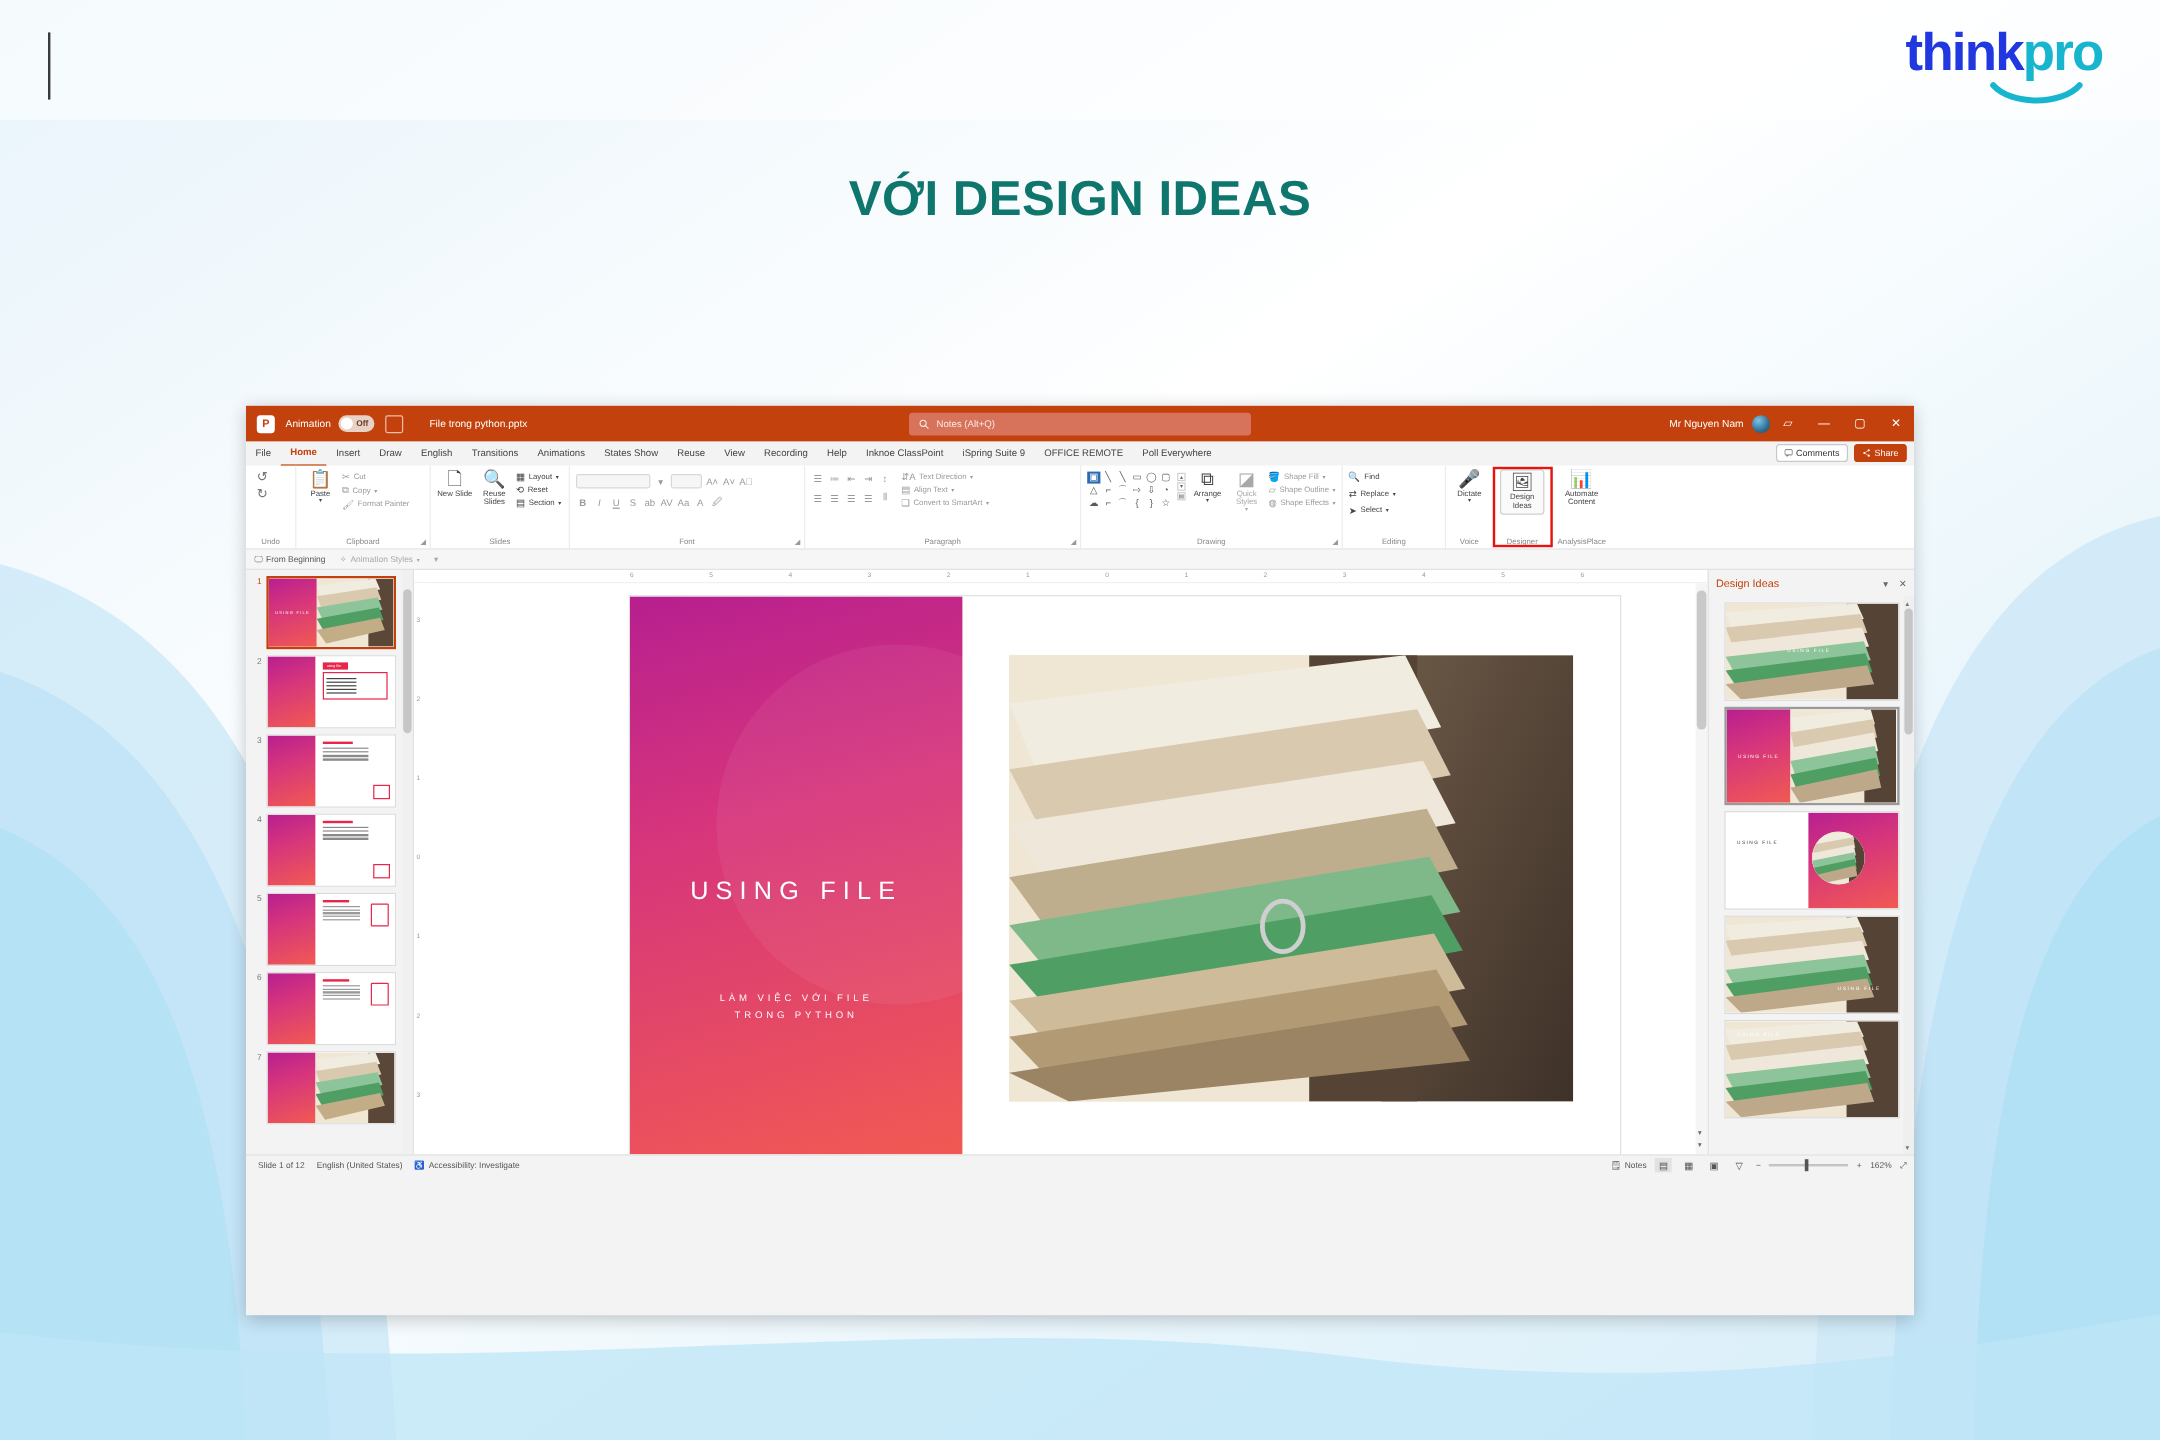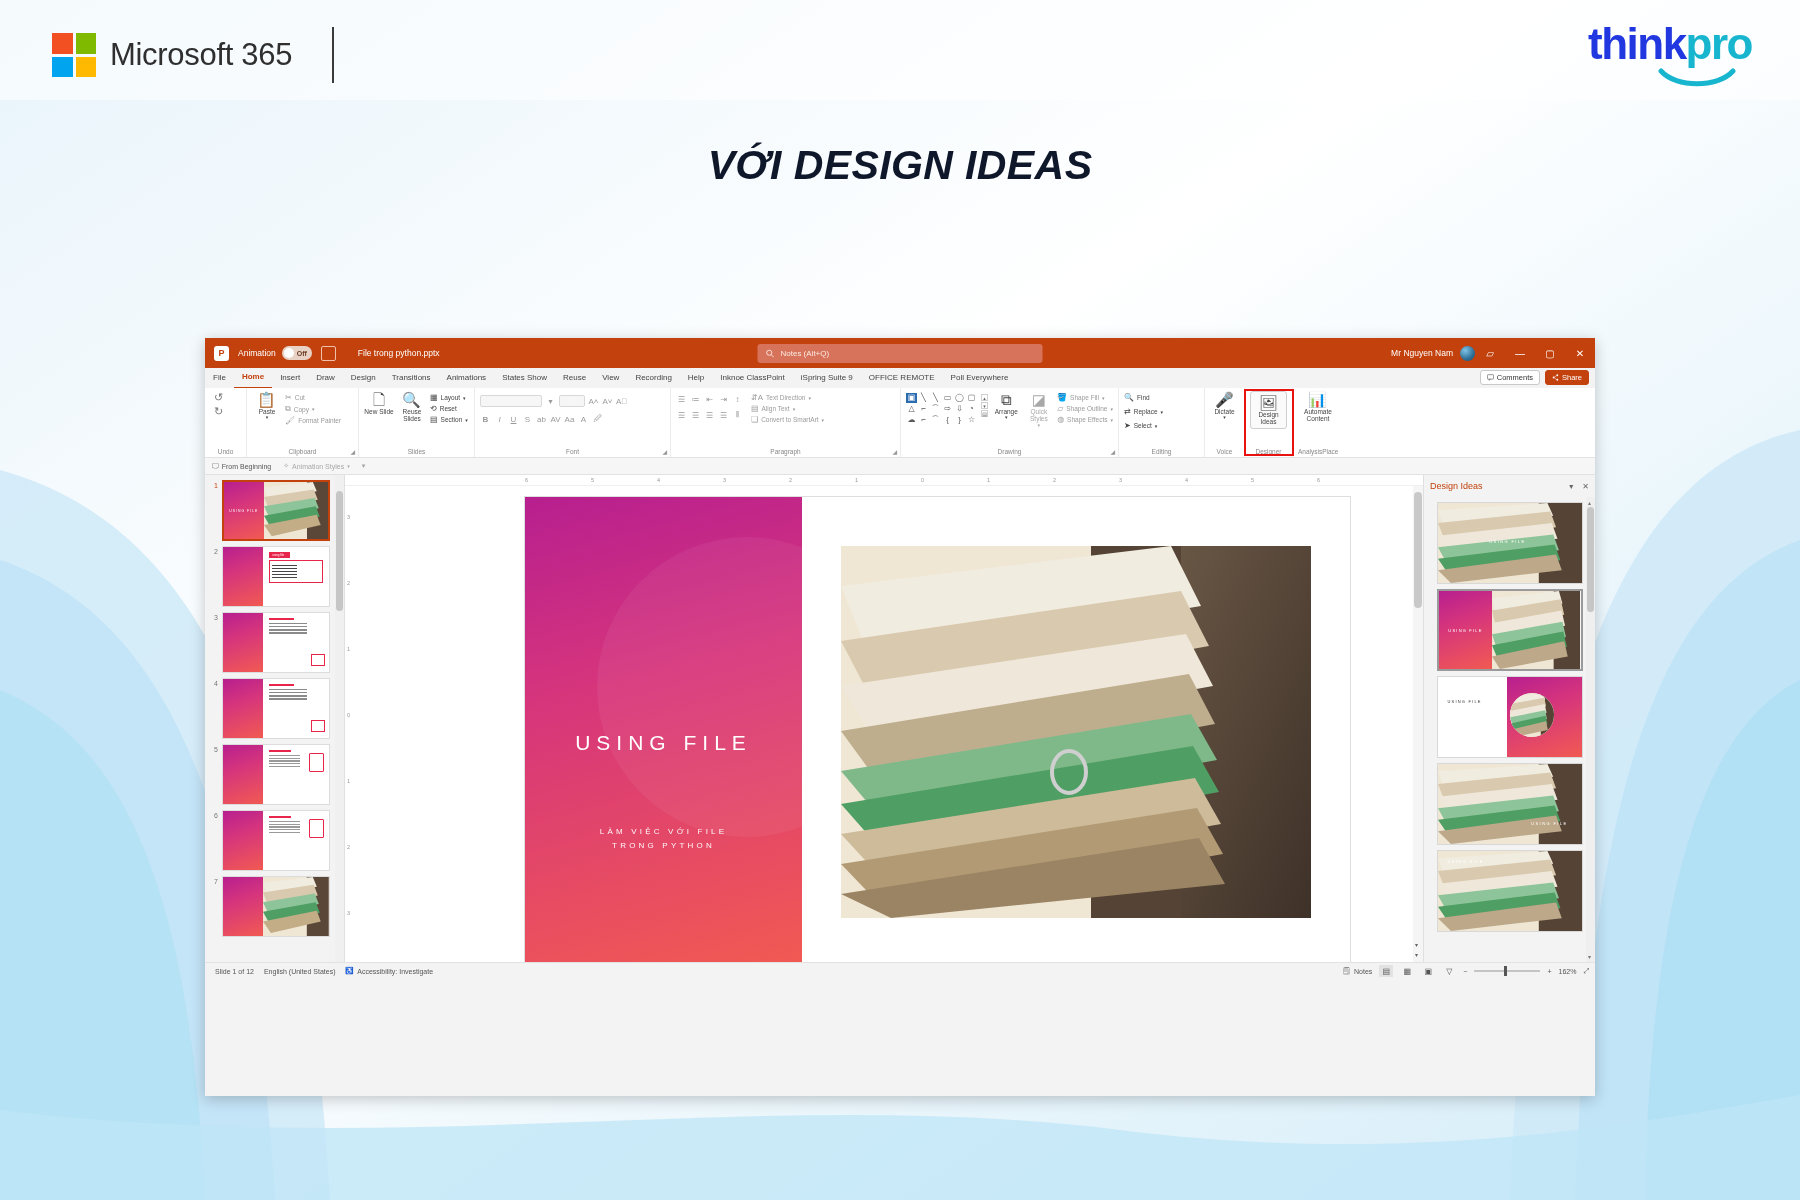--- a/index.html
+++ b/index.html
@@ -34,22 +34,22 @@
   .thinkpro { position: absolute; right: 48px; top: 22px;
     font-size: 44px; font-weight: bold; letter-spacing: -1.5px; line-height: 1; }
   .tp-think { color: #2137e0; }
   .tp-pro { color: #18b5cf; }
   .tp-smile { position: absolute; right: 16px; top: 46px; }
 
   
   .headline { position: absolute; top: 128px; left: 0; width: 1800px;
     text-align: center; z-index: 5; }
   .headline .l1 { font-size: 41px; font-weight: bold; color: #111; letter-spacing: 0.4px; }
-  .headline .l2 { font-size: 41px; font-weight: bold; color: #0f172a;
-    letter-spacing: 0.4px; margin-top: 14px; font-style: italic; }
+  .headline .l2 { font-size: 41px; font-weight: bold; color: #0f766e;
+    letter-spacing: 0.4px; margin-top: 14px; }
 
   
   #ppt-window {
     position: absolute; left: 205px; top: 338px; width: 1390px; height: 758px;
     background: #f3f3f3; z-index: 6;
     box-shadow: 0 3px 14px rgba(0,0,0,0.22);
     font-size: 8px; color: #333; overflow: hidden;
   }
 
   
@@ -229,29 +229,20 @@
   <path d="M0,560 C150,610 250,780 275,1200 L0,1200 Z" fill="#bfe2f6" opacity="0.8"></path>
   <path d="M0,690 C120,740 190,880 205,1200 L0,1200 Z" fill="#ade0f5" opacity="0.65"></path>
   <path d="M1800,430 C1620,470 1530,700 1510,1200 L1800,1200 Z" fill="#cfe9f8" opacity="0.85"></path>
   <path d="M1800,540 C1660,590 1590,790 1575,1200 L1800,1200 Z" fill="#bde2f6" opacity="0.8"></path>
   <path d="M1800,680 C1700,730 1650,900 1645,1200 L1800,1200 Z" fill="#a9def4" opacity="0.6"></path>
   <path d="M0,1110 C420,1160 760,1085 1120,1130 C1420,1168 1650,1120 1800,1095 L1800,1200 L0,1200 Z" fill="#bfe5f7" opacity="0.75"></path>
   <rect x="0" y="0" width="1800" height="100" fill="#ffffff" opacity="0.55"></rect>
 </svg>
 
 <div class="page-header">
-  <div class="ms365-logo">
-    <div class="ms-squares">
-      <i style="background:#f25022"></i>
-        <i style="background:#7fba00"></i>
-      <i style="background:#00a4ef"></i>
-        <i style="background:#ffb900"></i>
-    </div>
-    <div class="ms-logo-text">Microsoft 365</div>
-  </div>
   <div class="hdr-divider"></div>
   <div class="thinkpro">
     <span class="tp-think">think</span><span class="tp-pro">pro</span>
     <svg class="tp-smile" width="78" height="20" viewBox="0 0 78 20">
       <path d="M3,3 C18,20 60,20 75,3" stroke="#18b5cf" stroke-width="5" fill="none" stroke-linecap="round"></path>
     </svg>
   </div>
 </div>
 
 <div class="headline">
@@ -285,21 +276,21 @@
       <span class="tb-wbtn close">✕</span>
     </div>
   </div>
 
   <div class="ribbon-tabs" id="ribbon-tabs">
 
   <div class="rtab">File</div>
       <div class="rtab active">Home</div>
       <div class="rtab">Insert</div>
       <div class="rtab">Draw</div>
-      <div class="rtab">Design</div>
+      <div class="rtab">English</div>
       <div class="rtab">Transitions</div>
       <div class="rtab">Animations</div>
       <div class="rtab">States Show</div>
       <div class="rtab">Reuse</div>
       <div class="rtab">View</div>
       <div class="rtab">Recording</div>
       <div class="rtab">Help</div>
       <div class="rtab">Inknoe ClassPoint</div>
       <div class="rtab">iSpring Suite 9</div>
       <div class="rtab">OFFICE REMOTE</div>

